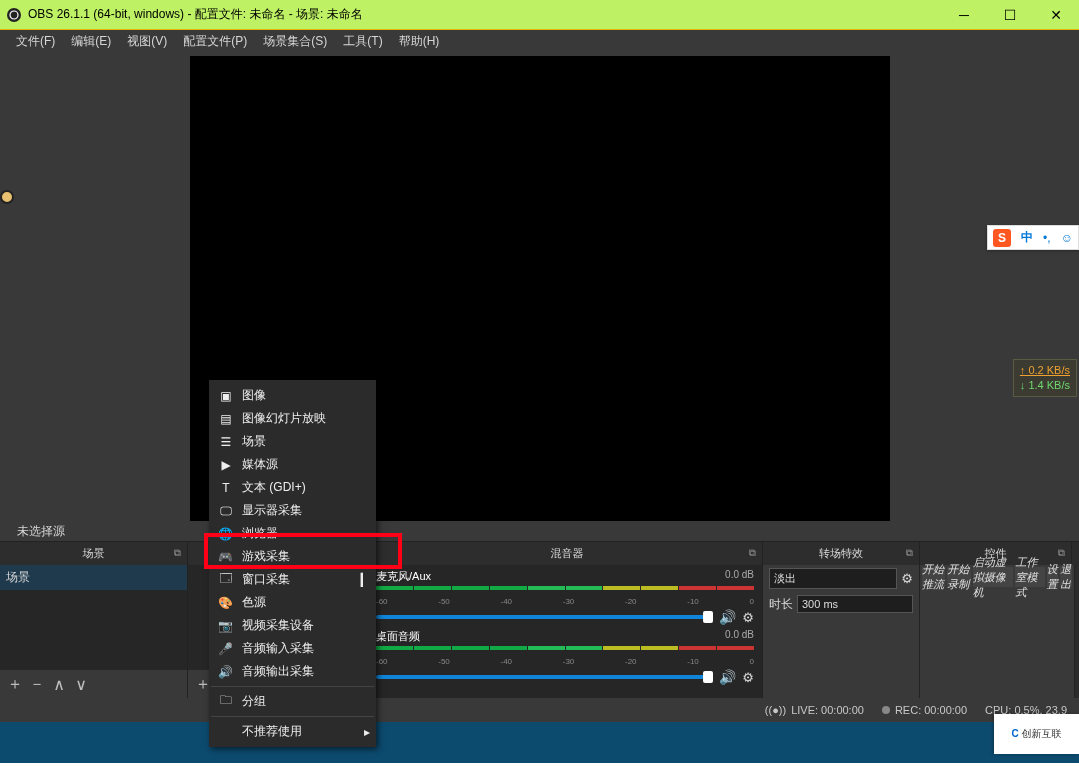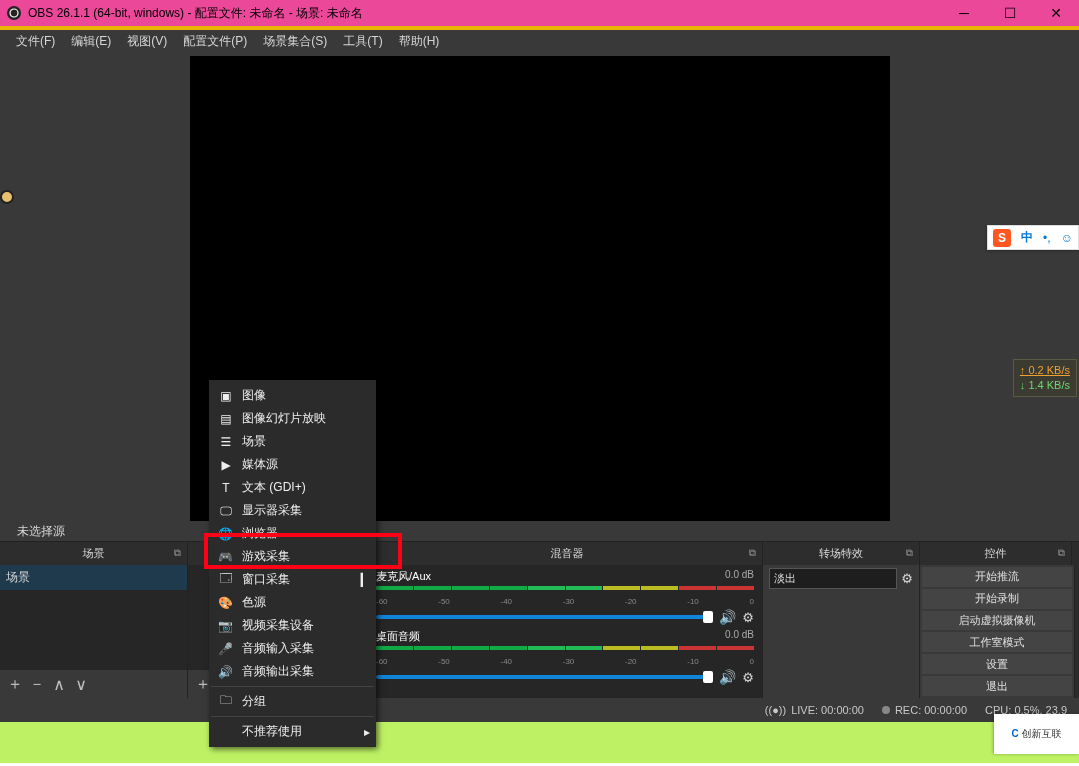--- a/index.html
+++ b/index.html
@@ -1,41 +1,41 @@
 <!DOCTYPE html>
 <html><head>
 <meta charset="utf-8">
 <style>
 * { margin:0; padding:0; box-sizing:border-box; font-family:"Microsoft YaHei",sans-serif; }
 body { width:1079px; height:766px; background:#fff; overflow:hidden; position:relative; }
-.titlebar { height:30px; background:#ec4899; display:flex; align-items:center; justify-content:space-between; border-bottom:4px solid #eab308; }
+.titlebar { height:30px; background:#bef264; display:flex; align-items:center; justify-content:space-between; border-bottom:1px solid #eab308; }
 .titlebar-left { display:flex; align-items:center; gap:6px; padding-left:6px; color:#000; font-size:12px; }
 .titlebar-controls { display:flex; }
 .win-btn { width:46px; height:29px; display:flex; align-items:center; justify-content:center; cursor:pointer; font-size:14px; color:#000; }
-.app { background:#bef264; width:100%; height:733px; display:flex; flex-direction:column; position:relative; color:#d6d6d6; font-size:12px; }
+.app { background:#0c4a6e; width:100%; height:733px; display:flex; flex-direction:column; position:relative; color:#d6d6d6; font-size:12px; }
 .menubar { height:23px; display:flex; align-items:center; padding-left:8px; gap:0; background:#393939; }
 .menu-item { padding:3px 8px; cursor:pointer; }
 .preview-area { flex:0 0 465px; display:flex; justify-content:center; background:#393939; position:relative; }
 .preview-black { width:700px; height:465px; background:#000; margin-top:3px; }
 .info-bar { height:20px; background:#393939; display:flex; align-items:center; padding-left:17px; }
 .panels { height:24px; display:flex; background:#2b2b2b; border-top:1px solid #222; }
 .panel-header { flex:0 0 auto; text-align:center; font-size:11px; display:flex; align-items:center; justify-content:center; border-right:1px solid #222; position:relative; background:#393939;}
 .panel-hdr-scene { width:188px; }
 .panel-hdr-src { width:180px; }
 .panel-hdr-mixer { width:391px; margin-left:4px;}
 .panel-hdr-trans { width:157px; }
 .panel-hdr-ctrl { width:152px; }
 .pop-icon { position:absolute; right:6px; top:5px; font-size:10px; opacity:.6; cursor:pointer;}
 .panel-body { display:flex; background:#2b2b2b; height:133px;}
 .panel { border-right:1px solid #222; background:#262626; position:relative;}
 .pb-scene { width:188px; }
 .pb-src { width:180px; }
 .pb-mixer { width:395px; background:#262626;}
 .pb-trans { width:157px; background:#393939;}
-.pb-ctrl { width:155px; background:#393939; display:flex; flex-direction:column; padding:2px; gap:2px;}
+.pb-ctrl { width:155px; background:#393939; display:flex; padding:2px; gap:2px;font-style:italic;}
 .scene-item { padding:4px 6px; background:#1f3a4d; cursor:pointer;}
 .panel-tools { position:absolute; bottom:0; left:0; display:flex; gap:0; background:#393939; width:100%; height:28px; align-items:center; padding-left:4px;}
 .tool-btn { width:22px; height:22px; display:flex; align-items:center; justify-content:center; font-size:16px; cursor:pointer; opacity:.85;}
 .mixer .track { padding:4px 8px 0 8px;}
 .tname { color:#fff; font-size:11px; display:flex; justify-content:space-between;}
 .tname .db { color:#aaa; font-size:10px;}
 .scale { height:10px; margin-top:2px; display:flex; gap:1px; }
 .scale .seg { flex:1; height:4px; }
 .ticks { font-size:8px; color:#888; display:flex; justify-content:space-between; margin-top:1px;}
 .slider-row { display:flex; align-items:center; gap:6px; margin-top:3px;}
@@ -217,20 +217,24 @@
           <span class="spk-ico">🔊</span>
           <span class="gear-ico">⚙</span>
         </div>
       </div>
     </div>
     <div class="panel pb-trans">
       <div class="trans-row">
         <div class="trans-sel">淡出</div>
         <span class="gear-ico">⚙</span>
       </div>
+      <div class="trans-row">
+        <span>时长</span>
+        <div class="trans-sel">300 ms</div>
+      </div>
     </div>
     <div class="panel pb-ctrl">
       <div class="ctrl-btn">开始推流</div>
       <div class="ctrl-btn">开始录制</div>
       <div class="ctrl-btn">启动虚拟摄像机</div>
       <div class="ctrl-btn">工作室模式</div>
       <div class="ctrl-btn">设置</div>
       <div class="ctrl-btn">退出</div>
     </div>
   </div>

